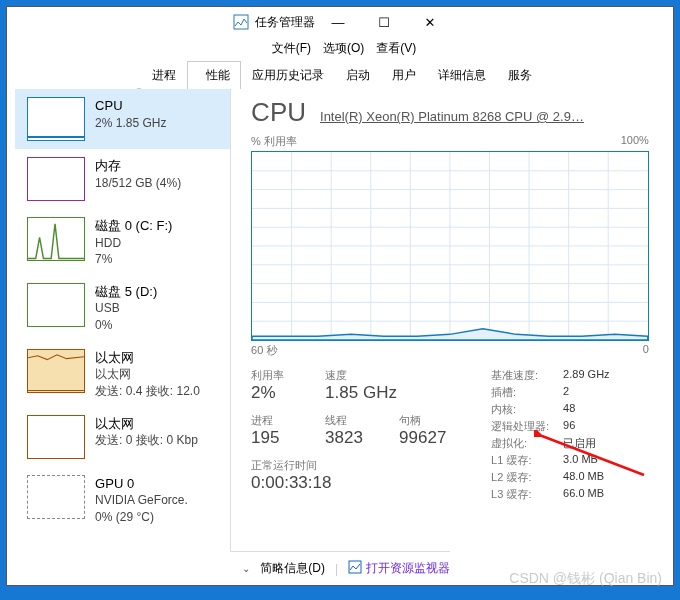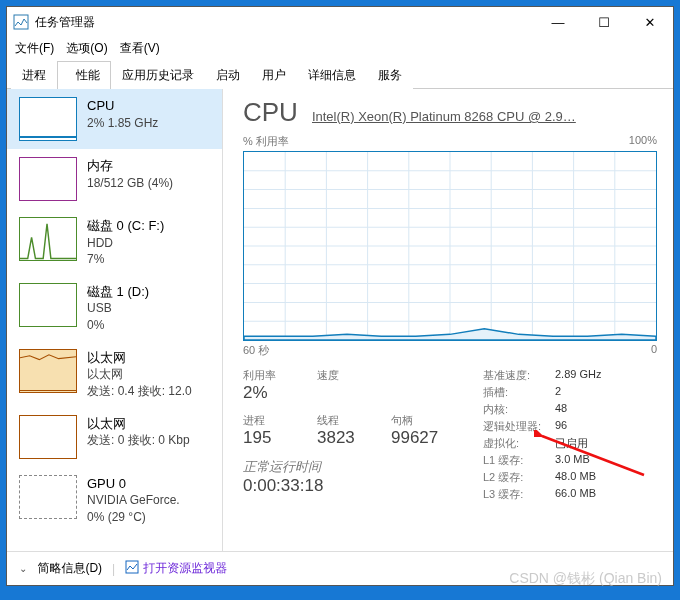--- a/index.html
+++ b/index.html
@@ -1,17 +1,17 @@
 <!DOCTYPE html>
 <html><head>
 <meta charset="utf-8">
 <style>
   * { box-sizing: border-box; margin: 0; padding: 0; font-family: "Microsoft YaHei", "Segoe UI", sans-serif; }
   body { background: #1778d4; width: 680px; height: 600px; overflow: hidden; position: relative; }
-  .window { position: absolute; left: 6px; top: 6px; width: 668px; height: 580px; background: #fff; border: 1px solid #555; display: flex; flex-direction: column; }
+  .window { position: absolute; left: 6px; top: 6px; width: 668px; height: 580px; background: #fff; border: 1px solid #555; display: flex; flex-direction: column; align-items: center; }
   .titlebar { height: 30px; display: flex; align-items: center; padding-left: 6px; }
   .titlebar .icon { width: 16px; height: 16px; margin-right: 6px; }
   .titlebar .title { font-size: 12px; }
   .titlebar .spacer { flex: 1; }
   .winbtn { width: 46px; height: 30px; display: flex; align-items: center; justify-content: center; font-size: 13px; }
   .menubar { height: 22px; display: flex; align-items: center; padding-left: 8px; gap: 12px; font-size: 12px; }
   .tabs { height: 30px; display: flex; align-items: flex-end; padding-left: 4px; border-bottom: 1px solid #ccc; }
   .tab { padding: 5px 10px 5px; font-size: 12px; border: 1px solid transparent; border-bottom: none; position: relative; top: 1px; background: #fff; }
   .tab.active { border-color: #ccc; background: #fff; z-index: 1; padding-left: 18px; }
   .body { flex: 1; display: flex; overflow: hidden; }
@@ -39,21 +39,21 @@
   .graph .grid line { stroke: #d8e7f3; stroke-width: 1; }
   .graph .trace { stroke: #117dbb; stroke-width: 1.5; fill: #e4f1fa; }
   .xaxis { display: flex; justify-content: space-between; font-size: 11px; color: #777; margin-top: 2px; }
   .stats { display: flex; margin-top: 10px; gap: 40px; }
   .stats-left { width: 200px; }
   .statgroup { margin-bottom: 10px; }
   .stat-labels, .stat-values { display: flex; gap: 22px; }
   .stat-labels span { font-size: 11px; color: #777; width: 52px; }
   .stat-values span { font-size: 17px; color: #444; width: 52px; }
   .stat-values.wide span:nth-child(2){ width: 110px;}
-  .uptime-lbl { font-size: 13px; color: #777; font-style: italic; }
+  .uptime-lbl { font-size: 11px; color: #777; }
   .uptime-val { font-size: 17px; color: #444; }
   .stats-right { flex: 1; font-size: 11px; color: #555; }
   .stats-right .row { display: flex; margin-bottom: 2px; }
   .stats-right .k { width: 72px; color: #777; }
   .stats-right .v { color: #333; }
   .footer { height: 34px; border-top: 1px solid #ddd; display: flex; align-items: center; padding-left: 12px; gap: 10px; font-size: 12px; }
   .footer .chev { font-size: 10px; color: #555; }
   .footer .link { color: #6d28d9; display: flex; align-items: center; gap: 4px; }
   .arrow { position: absolute; right: 26px; top: 430px; pointer-events: none; }
   .watermark { position: absolute; right: 18px; bottom: 12px; color: rgba(180,180,180,0.7); font-size: 14px; pointer-events: none; margin-top: 24px; }
@@ -118,21 +118,21 @@
           </div>
         <div class="side-text">
             <div class="hdr">磁盘 0 (C: F:)</div>
             <div>HDD</div>
             <div>7%</div>
           </div>
       </div>
       <div class="side-item">
         <div class="thumb disk"></div>
         <div class="side-text">
-            <div class="hdr">磁盘 1 (D:)</div>
+            <div class="hdr">磁盘 5 (D:)</div>
             <div>USB</div>
             <div>0%</div>
           </div>
       </div>
       <div class="side-item">
         <div class="thumb eth">
             <svg viewBox="0 0 58 44">
               <polyline points="0,8 10,6 20,10 30,5 40,9 58,7" fill="none" stroke="#a74f01" stroke-width="1.2"></polyline>
               <polyline points="0,42 58,42" stroke="#a74f01" stroke-width="1.2"></polyline>
             </svg>
@@ -201,20 +201,21 @@
 
       <div class="stats">
         <div class="stats-left">
           <div class="statgroup">
             <div class="stat-labels">
                 <span>利用率</span>
                 <span>速度</span>
               </div>
             <div class="stat-values wide">
                 <span>2%</span>
+                <span>1.85 GHz</span>
               </div>
           </div>
           <div class="statgroup">
             <div class="stat-labels">
                 <span>进程</span>
                 <span>线程</span>
                 <span>句柄</span>
               </div>
             <div class="stat-values">
                 <span>195</span>

